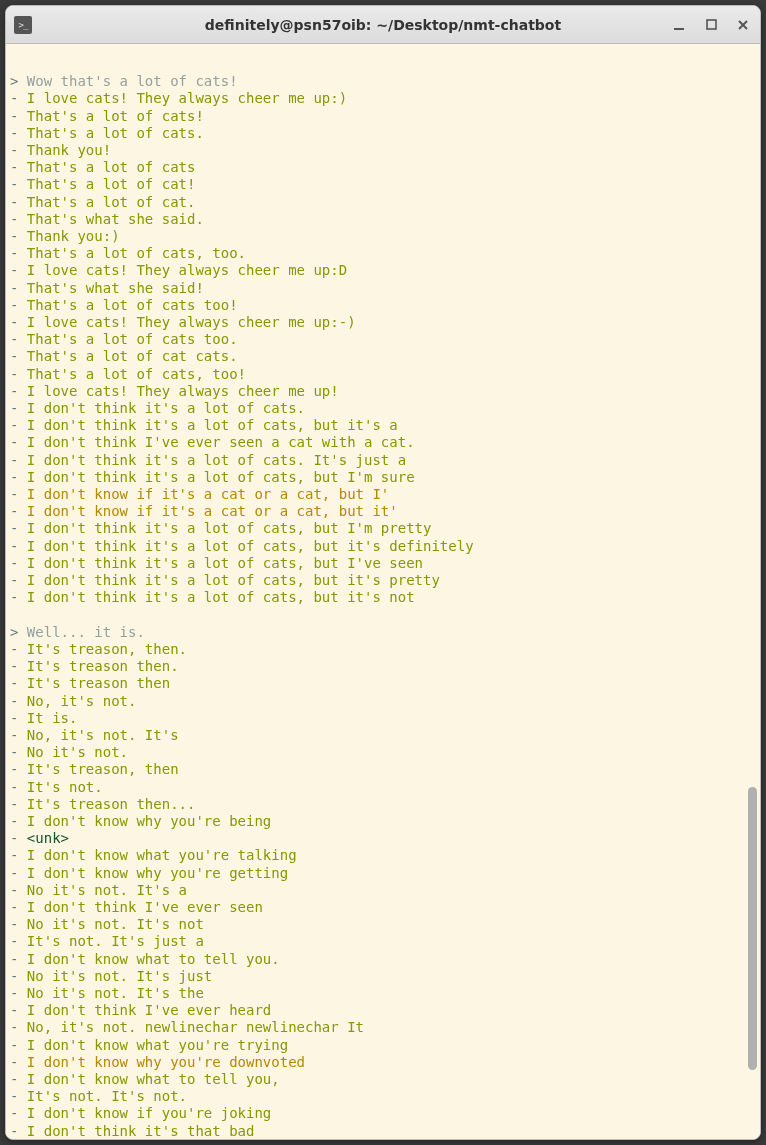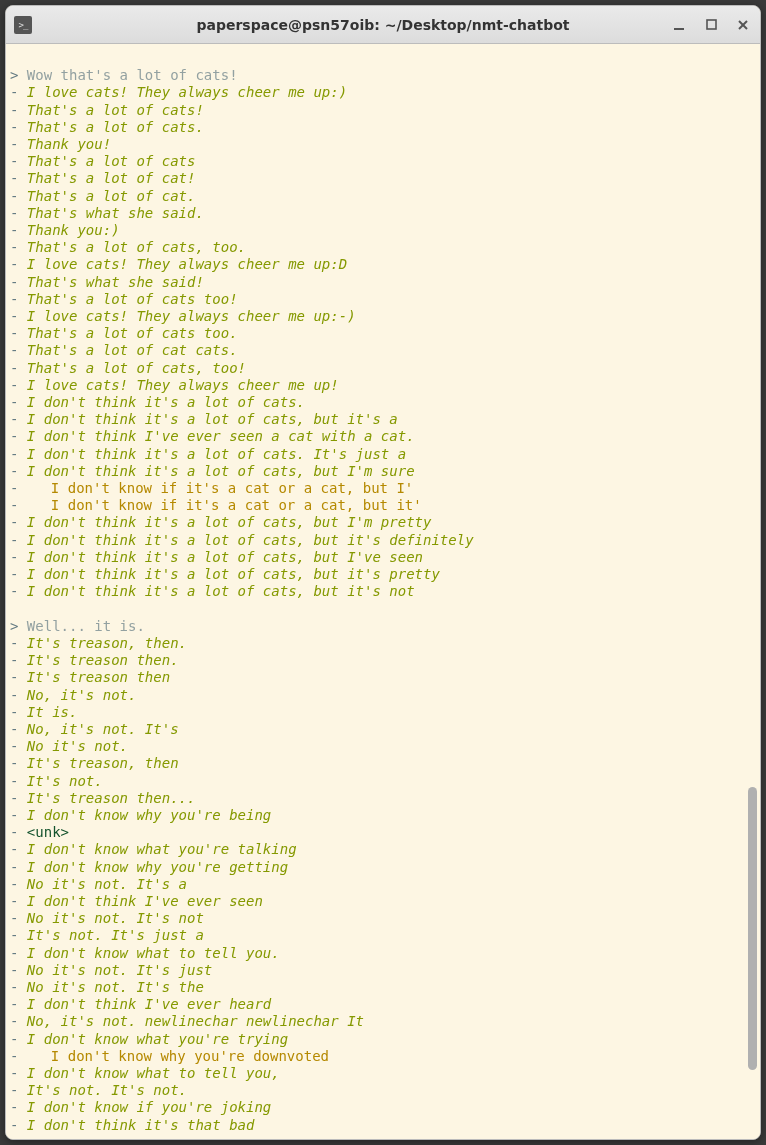--- a/index.html
+++ b/index.html
@@ -81,21 +81,21 @@
   }
   .terminal-body {
     flex: 1;
     background: #fdf6e3;
     position: relative;
     overflow: hidden;
   }
   .terminal-content {
     position: absolute;
     top: 0; left: 0; right: 0; bottom: 0;
-    padding: 6px 4px 6px 4px;
+    padding: 12px 4px 6px 4px;
     font-size: 14px;
     line-height: 17.2px;
     white-space: pre;
     overflow-y: auto;
   }
   .scrollbar {
     position: absolute;
     top: 4px;
     right: 3px;
     bottom: 4px;
@@ -109,31 +109,31 @@
     width: 9px;
     top: 68%;
     height: 26%;
     background: #b0b0b0;
     border-radius: 5px;
   }
   .line { display: block; }
   .prompt-mark { color: #657b83; }
   .prompt-text { color: #93a1a1; }
   .dash { color: #657b83; }
-  .resp-green { color: #859900; font-style: italic; }
-  .resp-orange { color: #b58900; margin-left: 24px; }
+  .resp-green { color: #859900; }
+  .resp-orange { color: #b58900; }
   .resp-red { color: #14532d; }
 </style>
 </head>
 <body>
 
 <div class="window">
   <div class="titlebar">
     <div class="app-icon"></div>
-    <div class="title">paperspace@psn57oib: ~/Desktop/nmt-chatbot</div>
+    <div class="title">definitely@psn57oib: ~/Desktop/nmt-chatbot</div>
     <div class="controls">
       <div class="ctl">
         <svg width="12" height="12" viewBox="0 0 12 12">
             <line x1="1" y1="10" x2="11" y2="10" stroke="#555" stroke-width="2"></line>
           </svg>
       </div>
       <div class="ctl">
         <svg width="11" height="11" viewBox="0 0 11 11">
             <rect x="1" y="1" width="9" height="9" fill="none" stroke="#555" stroke-width="1.6"></rect>
           </svg>

